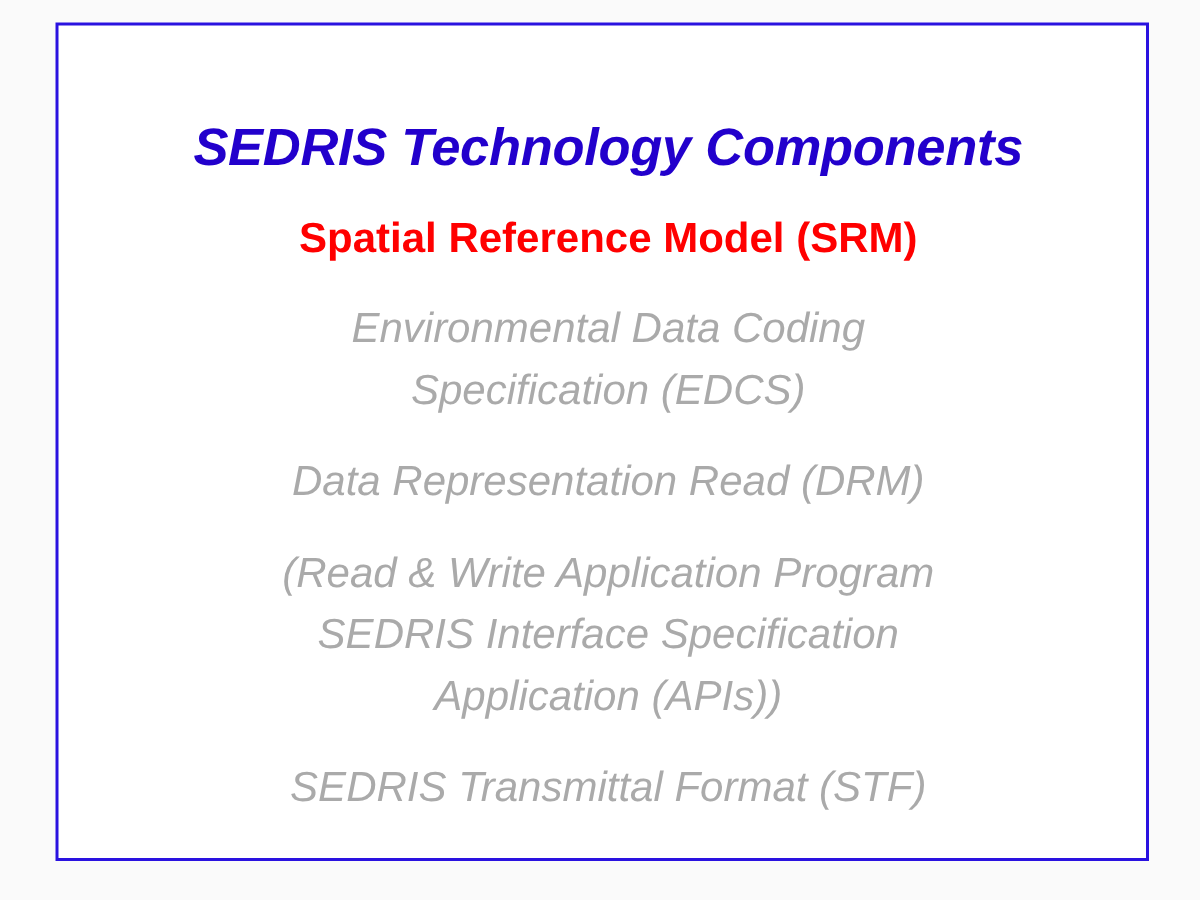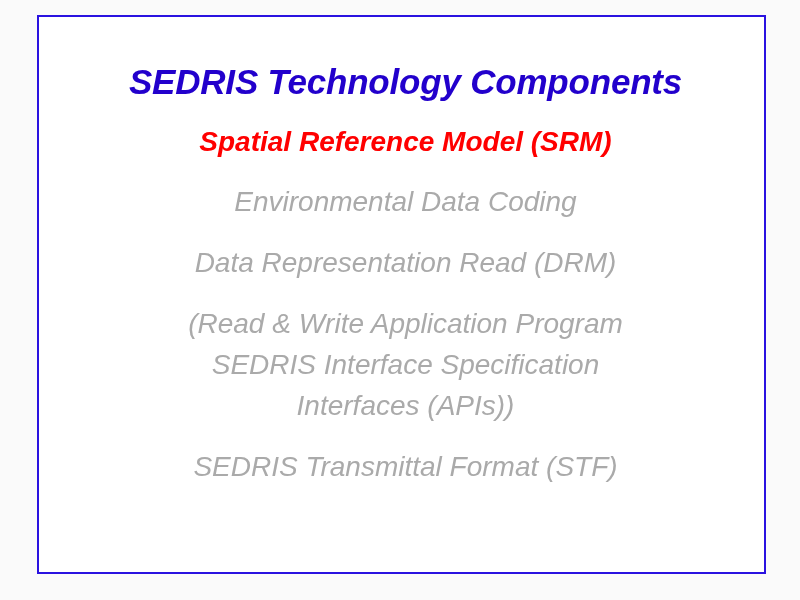--- a/index.html
+++ b/index.html
@@ -30,41 +30,40 @@
     width: 729px;
     height: 559px;
     box-sizing: border-box;
     border: 2px solid #2a12e0;
     background: #ffffff;
   }
 
   .content {
     position: absolute;
     left: 0;
-    top: 0;
+    top: 17px;
     width: 100%;
     height: 100%;
     box-sizing: border-box;
     padding: 44px 18px 0 26px;
     text-align: center;
   }
 
   .title {
     font-style: italic;
     font-weight: bold;
     font-size: 35px;
     line-height: 42px;
     color: #2200cc;
     letter-spacing: -0.2px;
     margin: 0;
     white-space: nowrap;
   }
 
   .subtitle {
-    font-style: italic;
     font-weight: bold;
     font-size: 28px;
     line-height: 34px;
     color: #ff0000;
     margin: 22px 0 0 0;
     white-space: nowrap;
   }
 
   .component-list {
     list-style: none;
@@ -102,30 +101,31 @@
     <div class="content">
 
       <h1 class="title">SEDRIS Technology Components</h1>
 
       <h2 class="subtitle">Spatial Reference Model (SRM)</h2>
 
       <ul class="component-list">
 
         <li class="component first">
           <span class="line">Environmental Data Coding</span>
+          <span class="line">Specification (EDCS)</span>
         </li>
 
         <li class="component">
           <span class="line">Data Representation Read (DRM)</span>
         </li>
 
         <li class="component">
           <span class="line">(Read &amp; Write Application Program</span>
           <span class="line">SEDRIS Interface Specification</span>
-          <span class="line">Interfaces (APIs))</span>
+          <span class="line">Application (APIs))</span>
         </li>
 
         <li class="component">
           <span class="line">SEDRIS Transmittal Format (STF)</span>
         </li>
 
       </ul>
 
     </div>
   </div>

